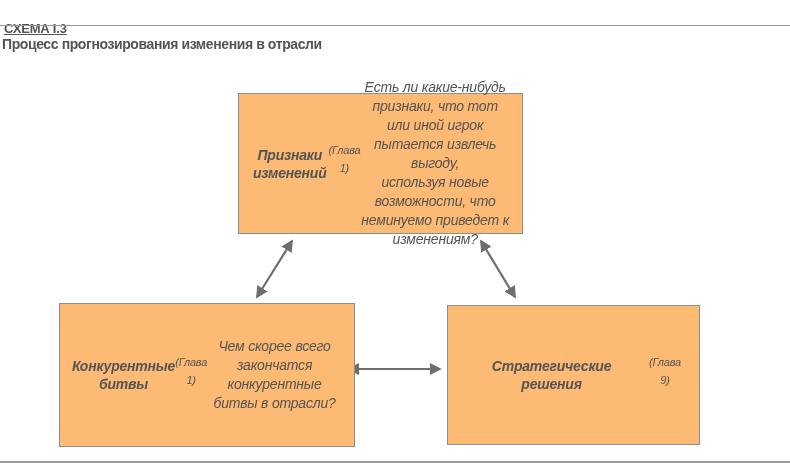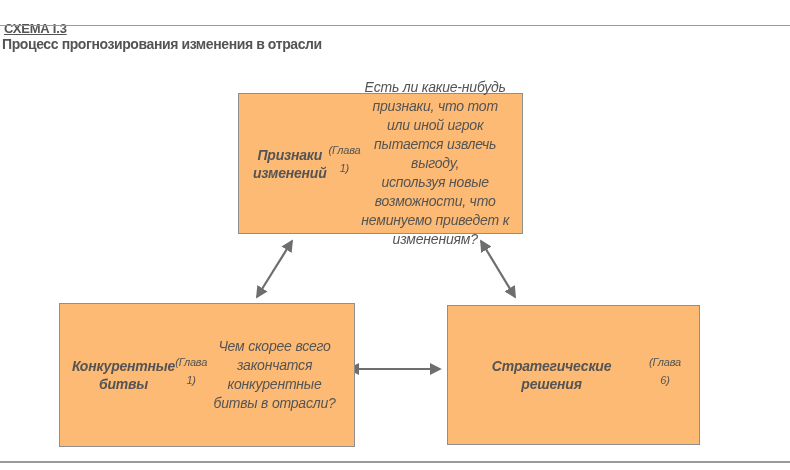--- a/index.html
+++ b/index.html
@@ -93,20 +93,20 @@
 
     <div class="box box-left">
       <div class="box-title">Конкурентные битвы</div>
       <div class="box-chapter">(Глава 1)</div>
       <div class="box-body">Чем скорее всего закончатся
 конкурентные битвы в отрасли?</div>
     </div>
 
     <div class="box box-right">
       <div class="box-title">Стратегические решения</div>
-      <div class="box-chapter">(Глава 6)</div>
+      <div class="box-chapter">(Глава 9)</div>
     </div>
 
   </div>
 
   <div class="rule footer-rule"></div>
 
 </div>
 
 </body></html>

